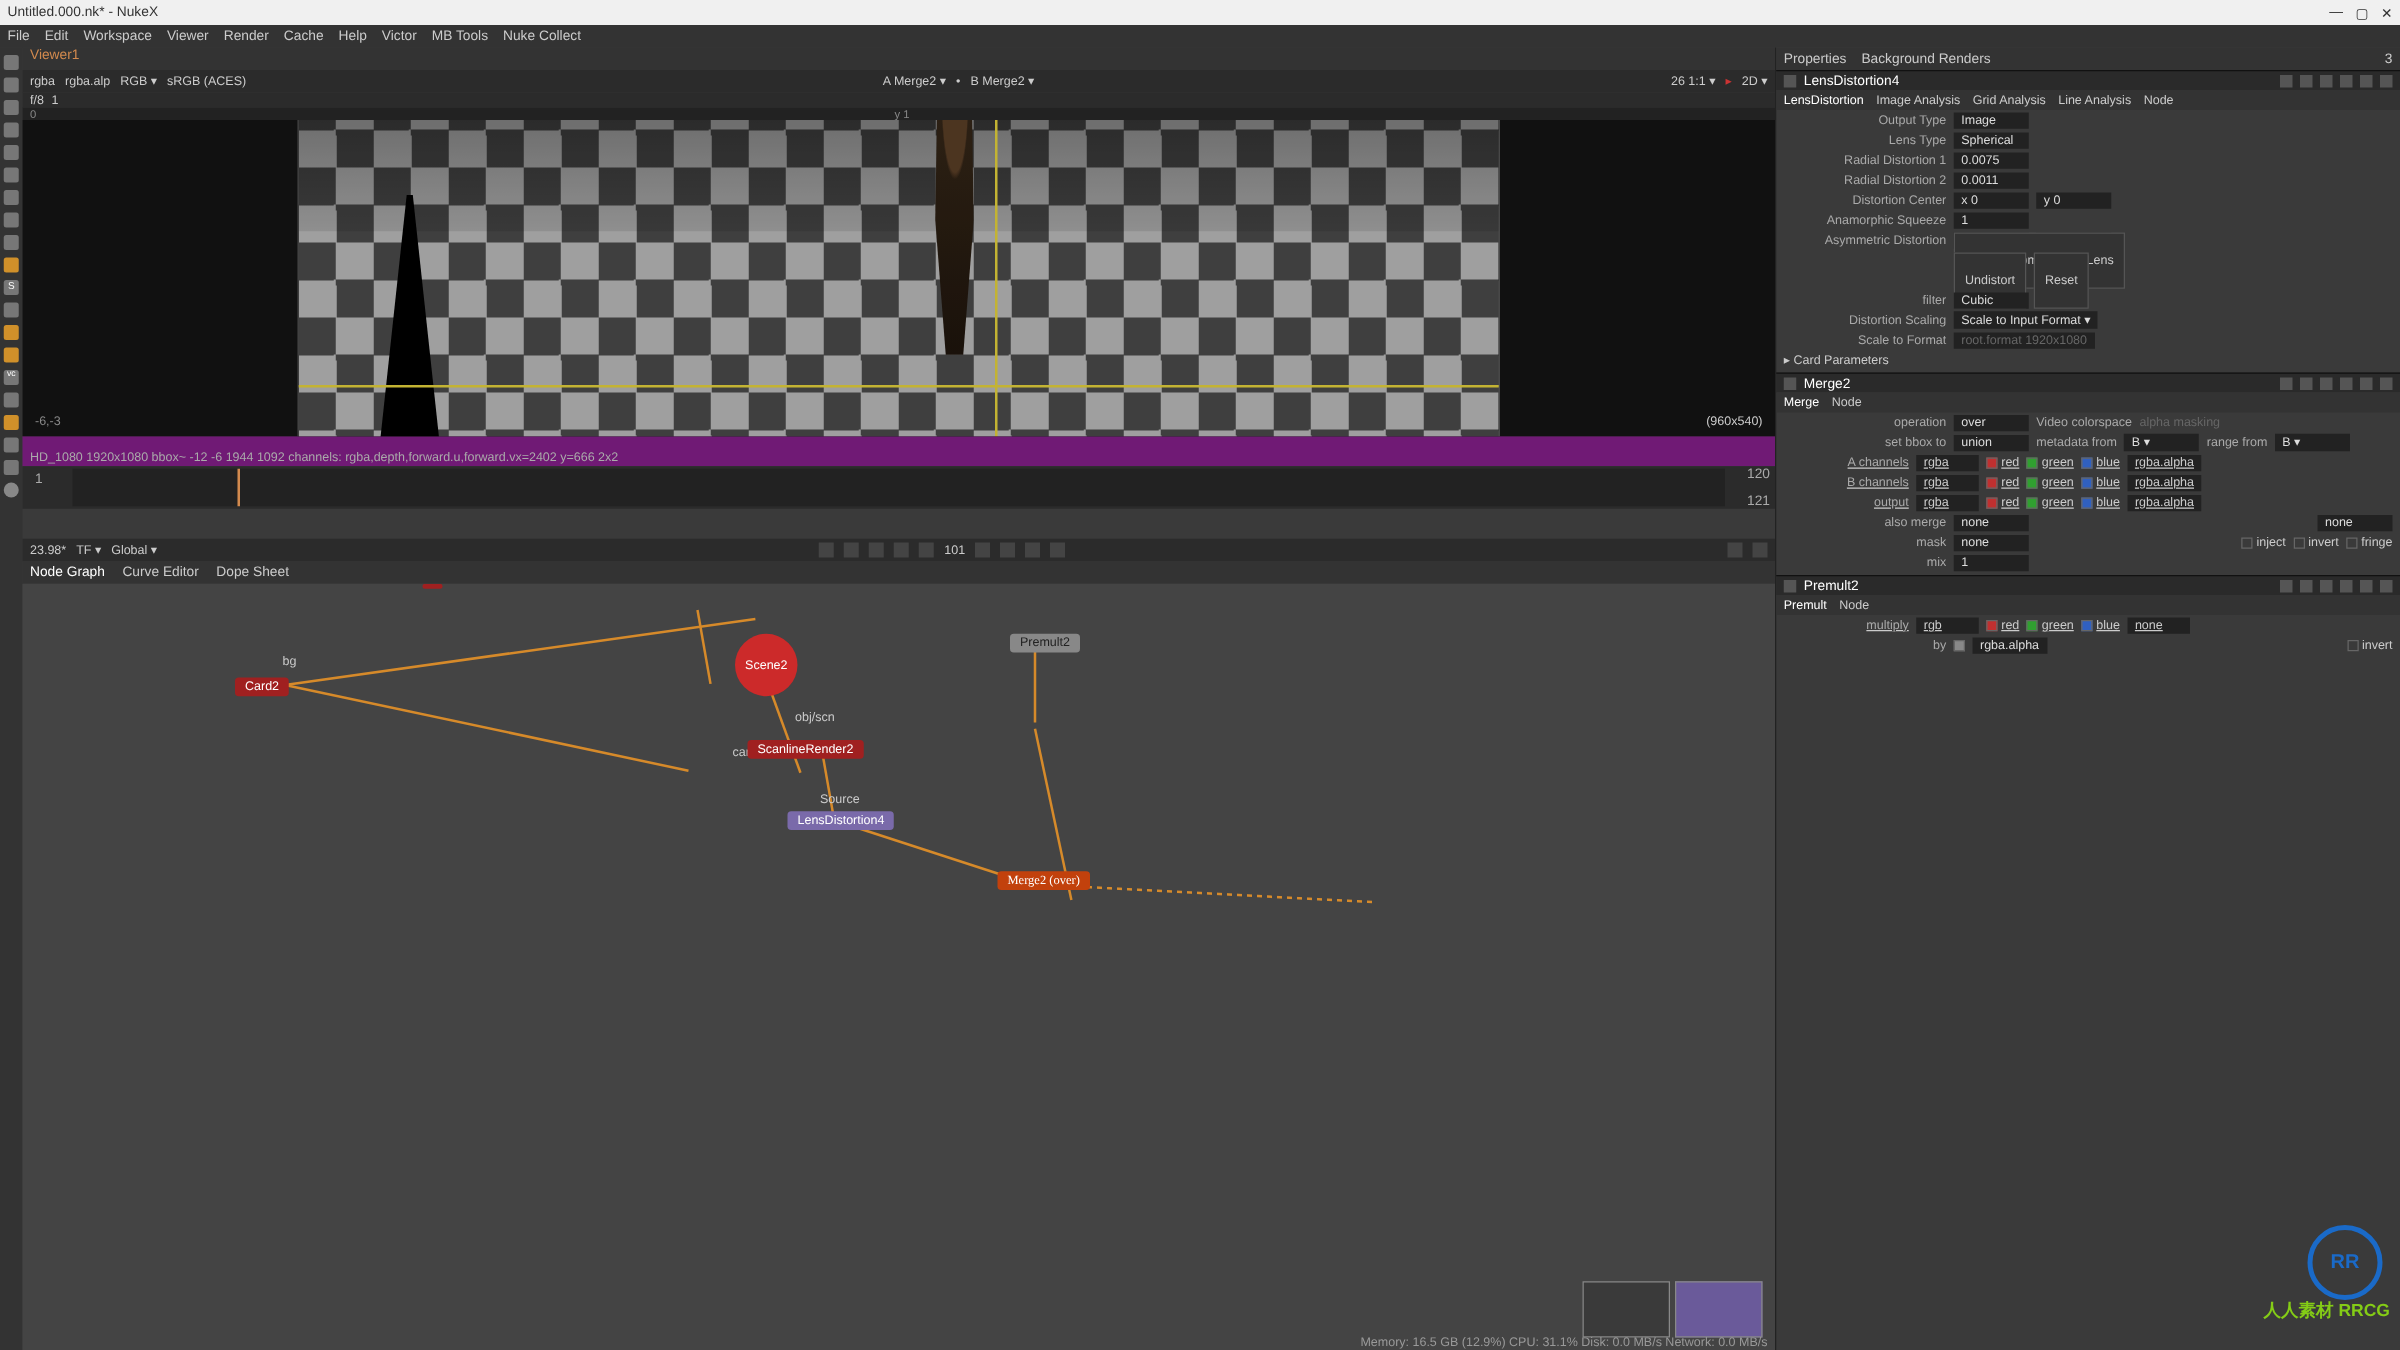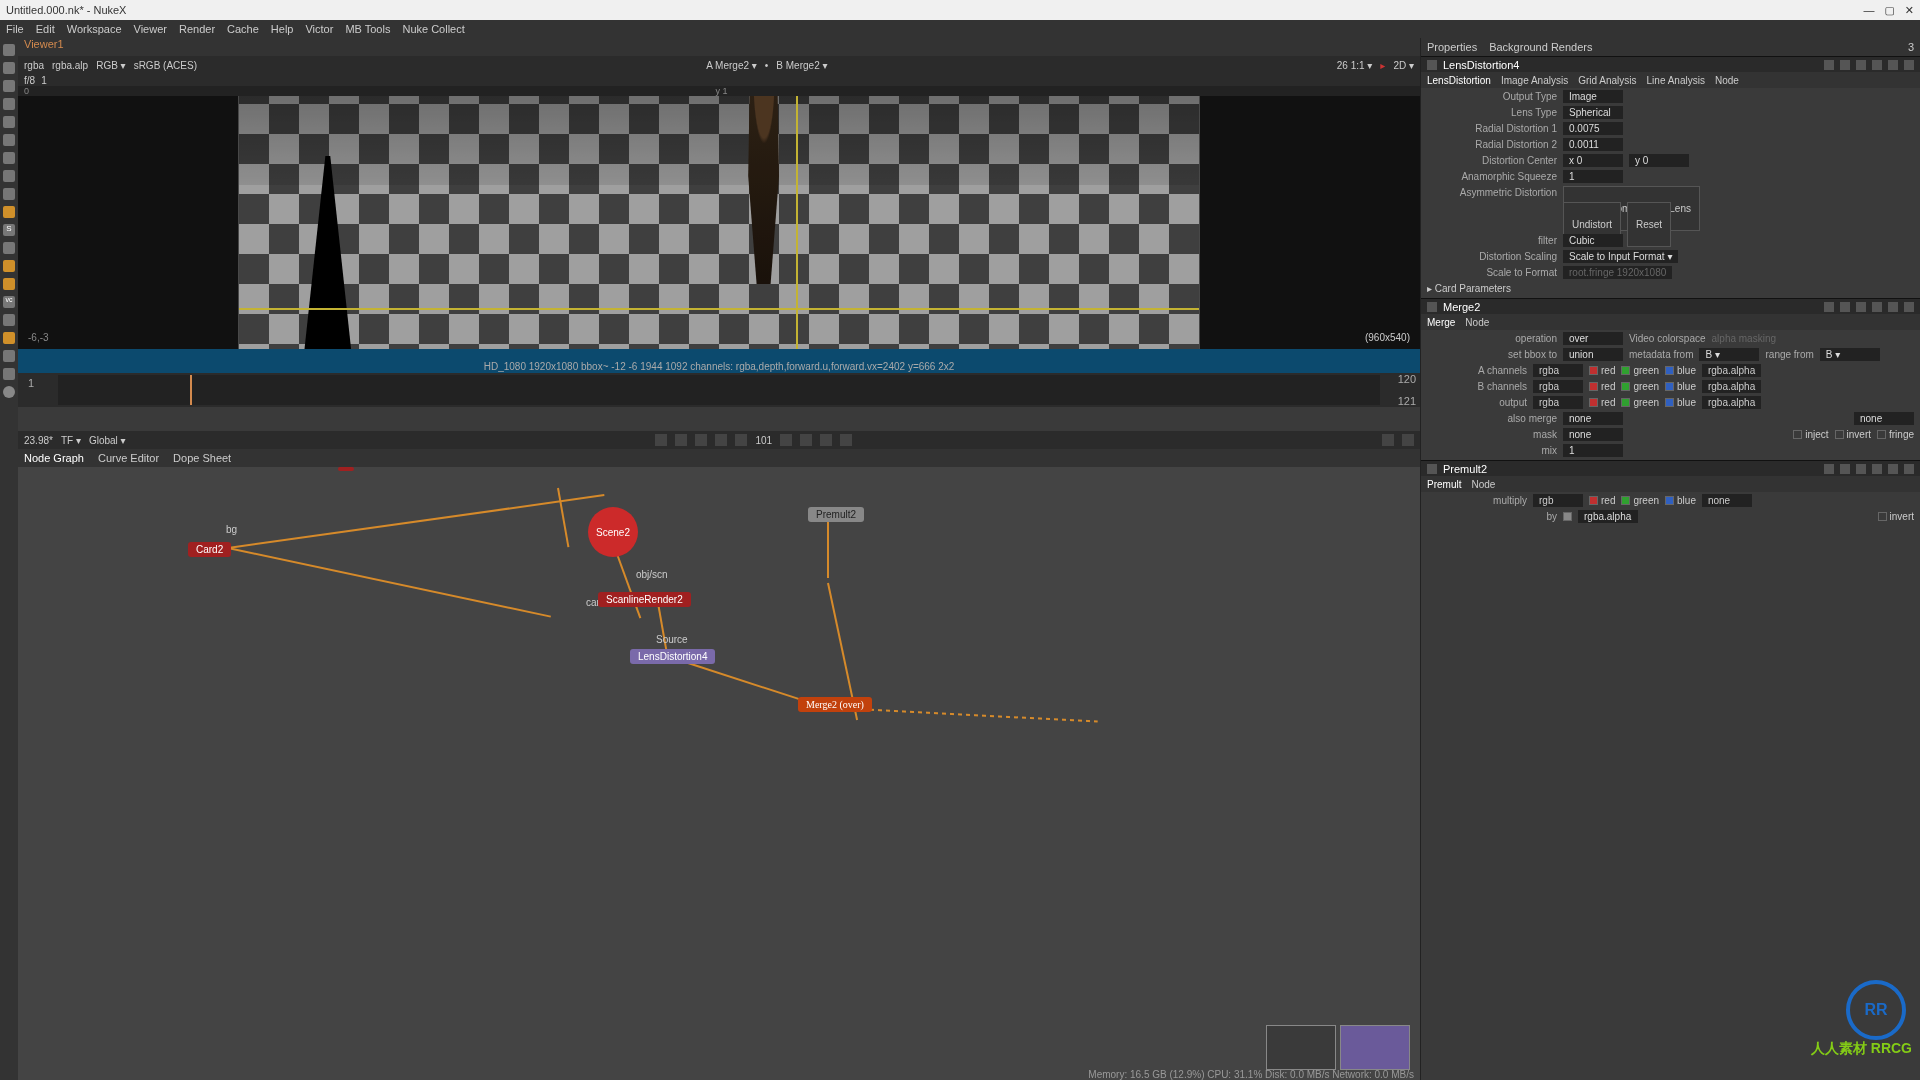--- a/index.html
+++ b/index.html
@@ -31,21 +31,21 @@
   .viewer-img .yellow-h { position:absolute; left:0; right:0; bottom:22%; height:2px; background:#e5d33c; }
   .viewer-img .figure { position:absolute; left:51%; top:8%; width:70px; height:240px;
     background: radial-gradient(ellipse at 50% 15%, #5a3e26 0 20%, transparent 22%),
                 linear-gradient(#3a2b1a,#1e140c);
     clip-path: polygon(40% 0,60% 0,70% 20%,72% 55%,60% 100%,40% 100%,28% 55%,30% 20%);
     box-shadow: 0 0 12px rgba(0,0,0,.8); }
   .viewer-img .stand { position:absolute; left:3%; bottom:10%; width:120px; height:200px;
     background: linear-gradient(#000,#000); clip-path: polygon(48% 0,52% 0,70% 100%,30% 100%);}
   .viewer-dim { position:absolute; right:10px; bottom:6px; color:#ccc; font-size:10px; }
   .viewer-tl { position:absolute; left:10px; bottom:6px; color:#888; font-size:10px; }
-  .viewer-status { height: 14px; background:#0c4a6e; display:flex; justify-content:center; padding:12px 6px; font-size:10px; color:#aaa;}
+  .viewer-status { height: 14px; background:#701a75; display:flex; justify-content:flex-start; padding:12px 6px; font-size:10px; color:#aaa;}
   .timeline { height: 34px; background: #2b2b2b; display: flex; flex-direction: column; }
   .timeline .track { flex:1; background:#222; position:relative; margin:2px 40px; }
   .timeline .track .marker { position:absolute; top:0; bottom:0; width:2px; background:#d38a4e; left:10%;}
   .tc-bar { height: 18px; background:#2b2b2b; display:flex; align-items:center; gap:8px; padding:0 6px; font-size:10px; justify-content:space-between;margin-top:24px;}
   .tc-bar .left,.tc-bar .right{display:flex;gap:8px;align-items:center;}
   .tc-bar .btn{width:12px;height:12px;background:#444;}
   .graph-tabs { height: 18px; background: #333; display: flex; gap: 14px; padding: 0 6px; align-items: center; }
   .graph-tabs span.active { color:#fff; }
   .nodegraph { flex: 1 1 360px; background: #444; position: relative; overflow:hidden;}
   .node { position:absolute; padding:2px 8px; border-radius:3px; font-size:10px; color:#fff; white-space:nowrap;}
@@ -72,21 +72,21 @@
   .sub-tabs span.active{color:#fff;}
   .kv { display:flex; align-items:center; height:16px; gap:6px; padding:0 6px; font-size:10px; }
   .kv .lbl { width: 130px; text-align: right; color:#aaa;}
   .kv .val { background:#222; padding:1px 6px; min-width:60px; color:#ddd;}
   .kv .btn { background:#333; padding:16px 8px; border:1px solid #555; color:#ccc;}
   .chk { display:flex; align-items:center; gap:3px;}
   .chk .box{width:9px;height:9px;border:1px solid #666;}
   .chk.red .box{background:#c03030;}
   .chk.green .box{background:#30a030;}
   .chk.blue .box{background:#3060c0;}
-  .row-channels { display:flex; align-items:center; gap:6px; height:16px; padding:0 6px; font-size:10px;}
+  .row-channels { display:flex; align-items:center; gap:6px; height:16px; padding:0 6px; font-size:10px;text-decoration:underline;}
   .row-channels .lbl{width:100px;text-align:right;color:#aaa;}
   .row-channels .sel{background:#222;padding:1px 6px;min-width:50px;}
   .prop-section { padding-bottom:2px; }
   .rrcg-logo{position:absolute;right:14px;bottom:40px;width:60px;height:60px;border:4px solid #1a6ac8;border-radius:50%;display:flex;align-items:center;justify-content:center;color:#1a6ac8;font-weight:bold;font-size:16px;}
   .rrcg-txt{position:absolute;right:8px;bottom:22px;color:#84cc16;font-weight:700;font-size:14px;}
 </style>
 </head>
 <body>
 
 <div class="titlebar">
@@ -324,21 +324,21 @@
       <div class="kv">
           <span class="lbl">filter</span>
           <span class="val">Cubic</span>
         </div>
       <div class="kv">
           <span class="lbl">Distortion Scaling</span>
           <span class="val">Scale to Input Format ▾</span>
         </div>
       <div class="kv">
           <span class="lbl">Scale to Format</span>
-          <span class="val" style="color:#666">root.fringe 1920x1080</span>
+          <span class="val" style="color:#666">root.format 1920x1080</span>
         </div>
       <div class="kv">
           <span class="lbl" style="text-align:left;width:auto;color:#ccc">▸ <span>Card Parameters</span></span>
         </div>
     </div>
 
     <div class="prop-section">
       <div class="panel-hdr">
         <div class="sq"></div>
         <span class="title">Merge2</span>

